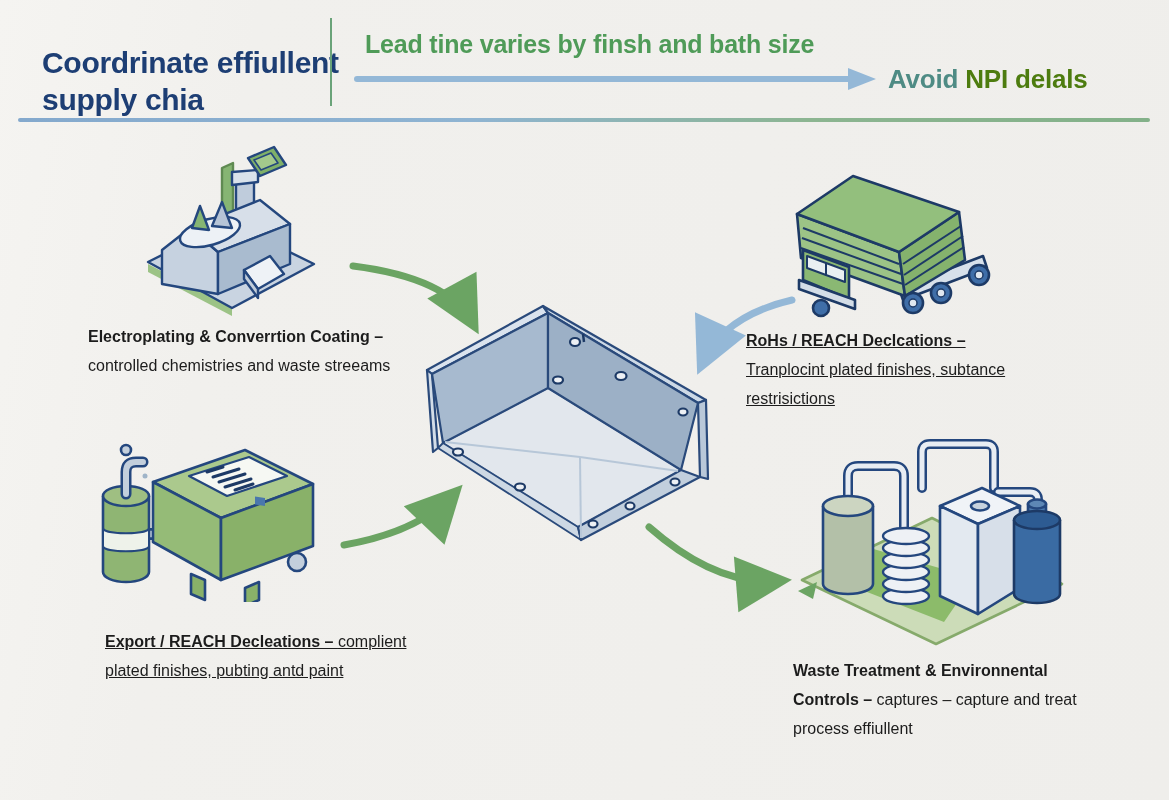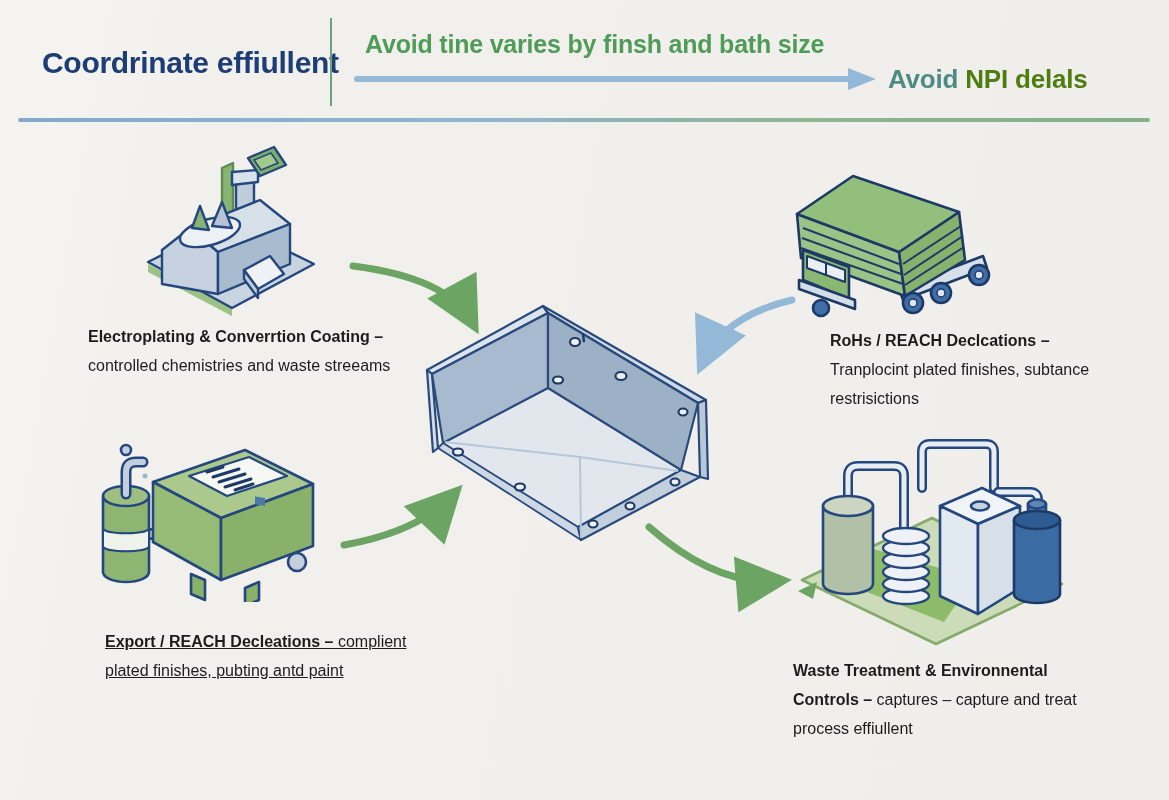--- a/index.html
+++ b/index.html
@@ -27,37 +27,38 @@
   .cta .pre{color:#4e8b84;margin-left:8px;}
   .cta .rest{color:#4d7c0f;margin-left:7px;text-align:center;}
   .h-divider{
     left:18px;top:118px;width:1132px;height:4px;border-radius:2px;
     background:linear-gradient(90deg,#84a9cd 0%,#8fb4d2 40%,#8cb591 70%,#83b189 100%);
   }
   
   .block{font-size:16px;line-height:29px;color:#1c1c1c;}
   .block .b{font-weight:700;}
   .blk-electro{left:88px;top:322px;width:335px;}
-  .blk-rohs{left:830px;top:326px;width:300px;}
+  .blk-rohs{left:746px;top:326px;width:300px;text-decoration:underline;}
   .blk-export{left:88px;top:610px;width:322px;}
   .blk-waste{left:793px;top:656px;width:300px;}
   
   .icon-wrap{pointer-events:none;}
   svg{display:block;}
 </style>
 </head>
 <body>
 
 <h1 class="abs title">
   <span>Coordrinate effiullent</span>
+  <span>supply chia</span>
 </h1>
 
 <div class="abs v-divider"></div>
 
-<div class="abs subtitle">Avoid tine varies by finsh and bath size</div>
+<div class="abs subtitle">Lead tine varies by finsh and bath size</div>
 
 <div class="abs cta">
   <span class="pre">Avoid</span><span class="rest">NPI delals</span>
 </div>
 
 <div class="abs h-divider"></div>
 
 <p class="abs block blk-electro" style="margin:0;">
   <span class="b">Electroplating &amp; Converrtion Coating – </span><span>controlled chemistries and waste streeams</span>
 </p>

